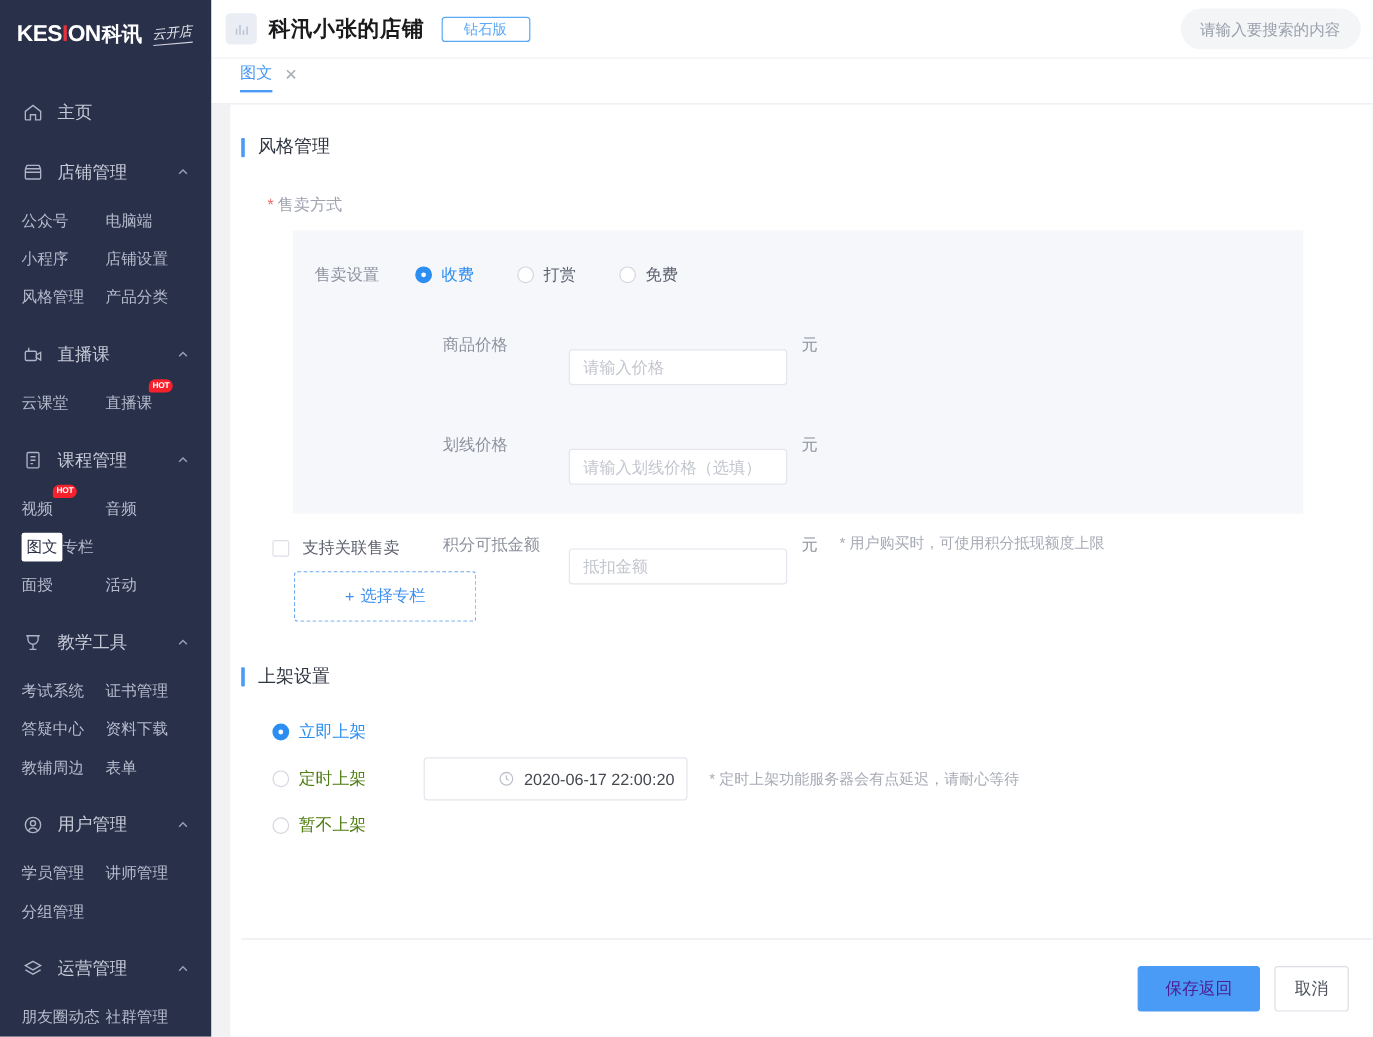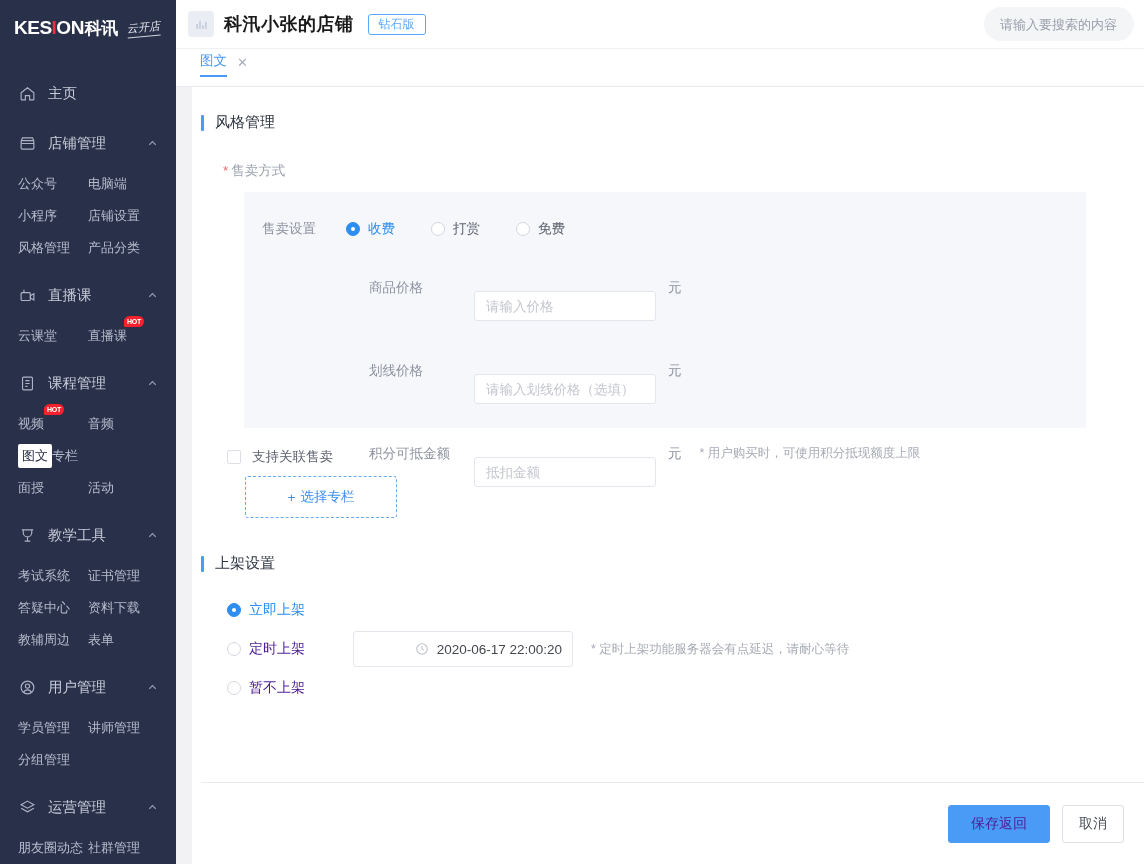--- a/index.html
+++ b/index.html
@@ -107,21 +107,21 @@
     margin-right: 10px; flex: 0 0 auto;
   }
   .shop-title {
     font-size: 18px; font-weight: bold; color: #1a1a1a;
     letter-spacing: 0.5px;
   }
   .plan-badge {
     margin-left: 14px;
     border: 1px solid #5aa9f8;
     color: #5aa9f8; font-size: 12px;
-    border-radius: 3px; padding: 2px 10px;
+    border-radius: 3px; padding: 2px 18px;
     line-height: 15px;
   }
   .topbar-spacer { flex: 1 1 auto; }
   .search-box {
     width: 150px; height: 34px;
     background: #f4f5f7; border-radius: 17px;
     border: none; outline: none;
     padding: 0 16px;
     font-size: 13px; color: #8a8f9c;
     font-family: "Liberation Sans", sans-serif;
@@ -271,21 +271,21 @@
 
   .section-title.second { margin-top: 36px; }
 
   .shelf-block { margin: 26px 0 0 35px; }
   .shelf-row {
     display: flex; align-items: center;
     height: 22px; margin-bottom: 17px;
   }
   .shelf-row:last-child { margin-bottom: 0; }
   .shelf-radio-lbl {
-    font-size: 14px; color: #4c1d95; width: 90px;
+    font-size: 14px; color: #4d7c0f; width: 90px;
   }
   .shelf-row.selected .shelf-radio-lbl { color: #2b8ef0; }
   .date-input {
     width: 220px; height: 36px;
     border: 1px solid #e3e6ec; border-radius: 3px;
     background: #ffffff;
     display: flex; align-items: center;
     padding: 0 10px;
     margin-left: 14px;
     justify-content: flex-end;

